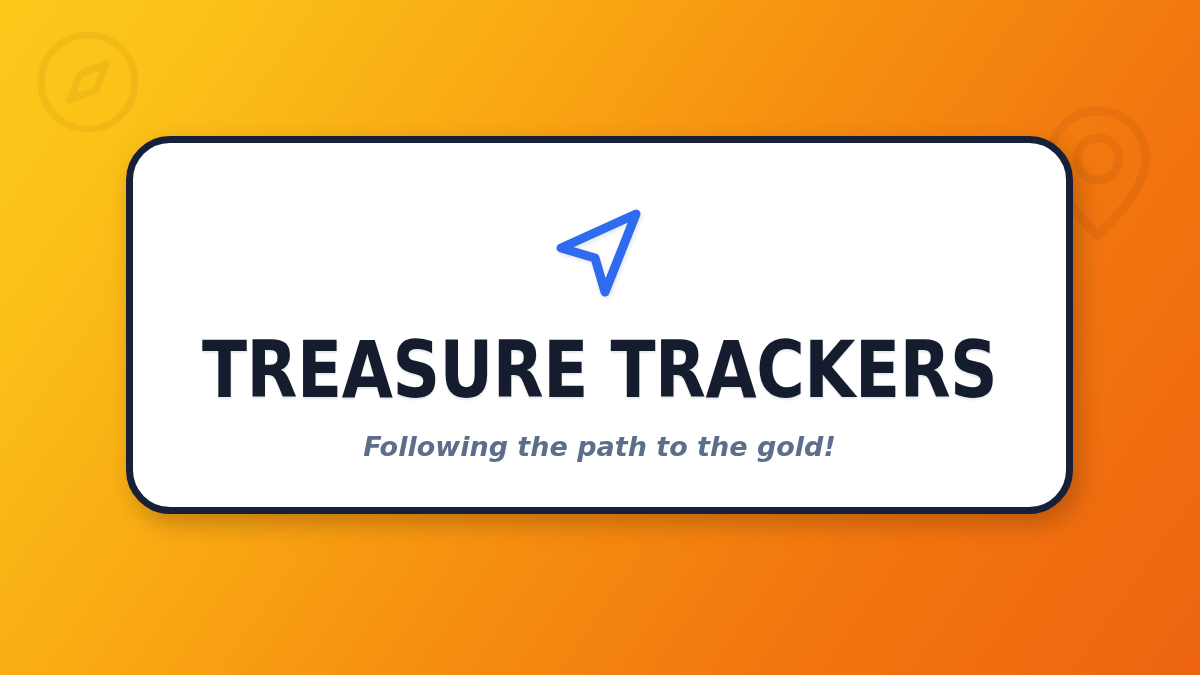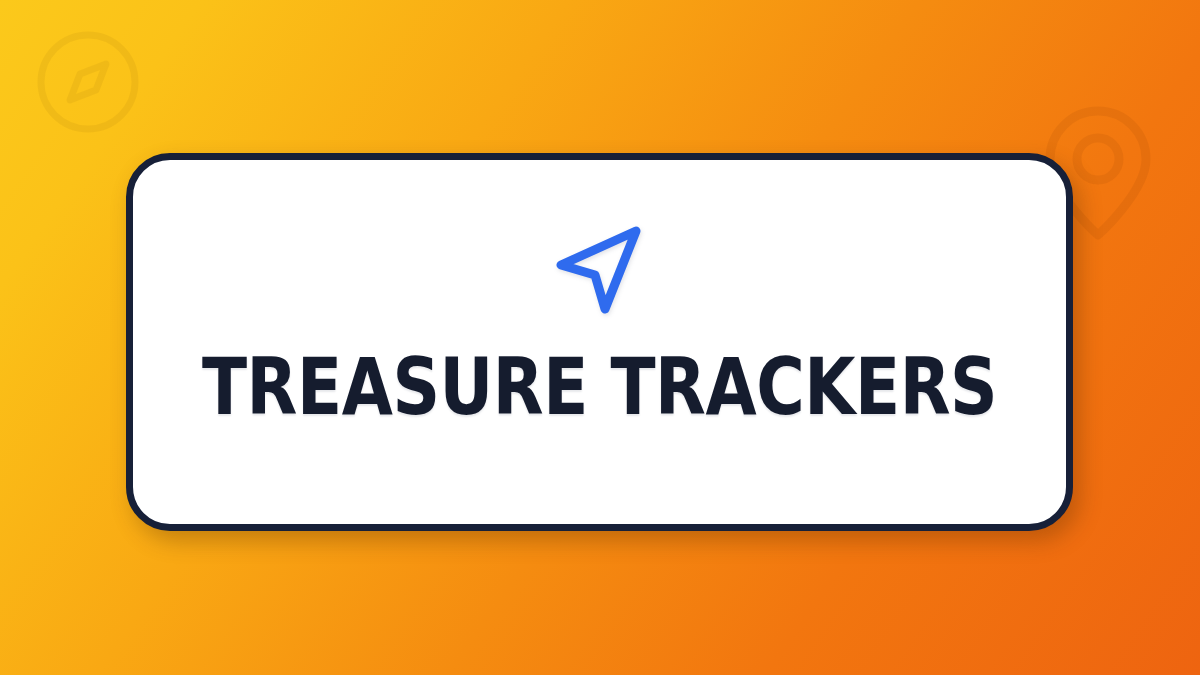--- a/index.html
+++ b/index.html
@@ -48,21 +48,21 @@
     top: 104px;
     width: 130px;
     height: 140px;
     opacity: 0.11;
   }
 
   
   .card {
     position: absolute;
     left: 126px;
-    top: 153px;
+    top: 136px;
     width: 947px;
     height: 378px;
     box-sizing: border-box;
     background: #FFFFFF;
     border: 7px solid #172038;
     border-radius: 44px;
     box-shadow: 7px 10px 22px rgba(80, 40, 0, 0.30);
     display: flex;
     flex-direction: column;
     align-items: center;
@@ -141,17 +141,18 @@
     <div class="card-inner">
 
       <div class="logo-mark">
         <svg viewBox="0 0 100 100" width="100" height="100" fill="none" stroke="#2F6BEE" stroke-width="9" stroke-linecap="round" stroke-linejoin="round">
           <path d="M86 13 L11 47 L45 57 L55 91 Z"></path>
         </svg>
       </div>
 
       <h1 class="brand-title">TREASURE TRACKERS</h1>
 
+      <p class="brand-tagline">Following the path to the gold!</p>
 
     </div>
   </div>
 
 </div>
 
 </body></html>

